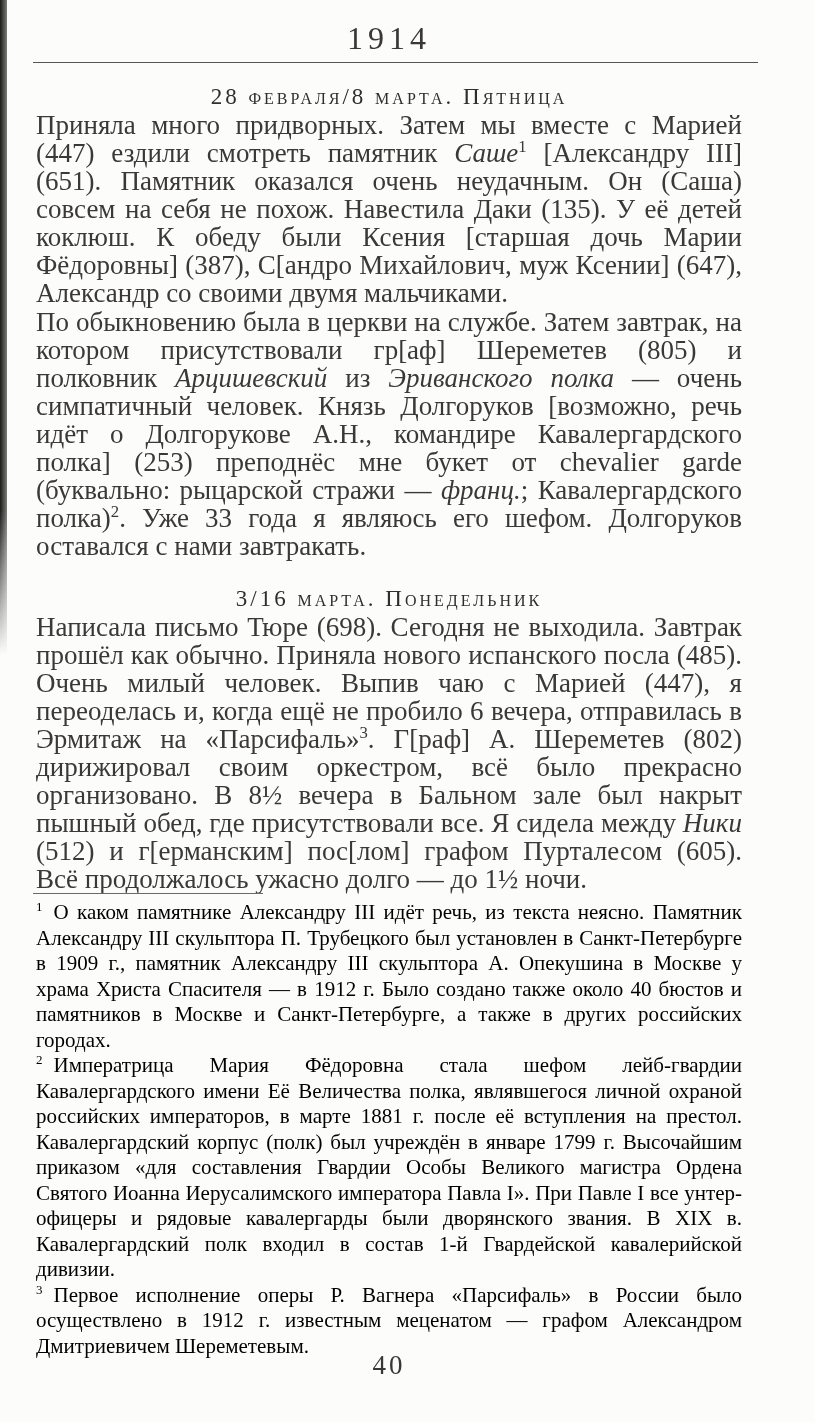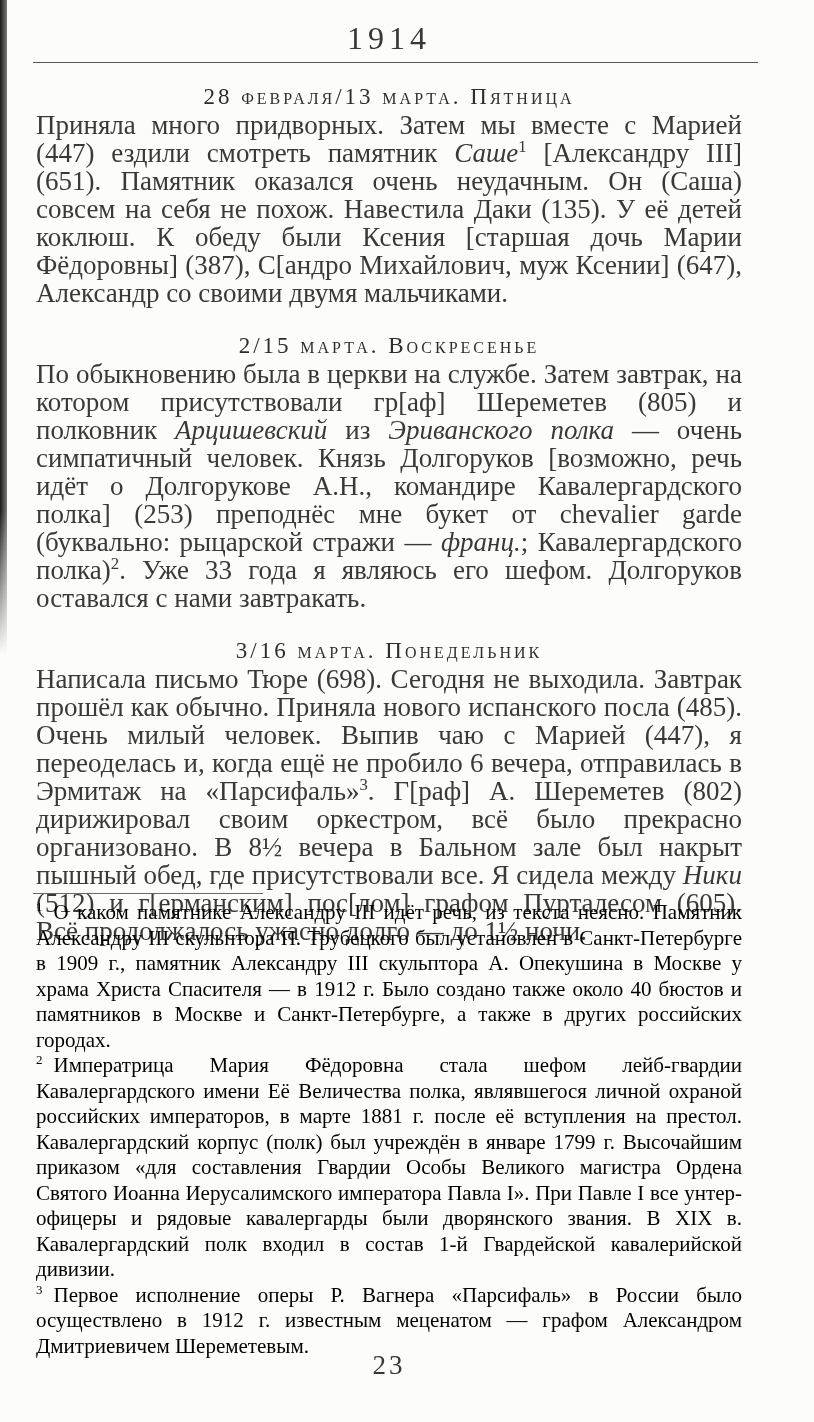--- a/index.html
+++ b/index.html
@@ -109,36 +109,35 @@
 <body>
 
 <div class="page">
   <div class="edge-shadow"></div>
 
   <div class="content">
     <div class="year-header">1914</div>
     <hr class="head-rule">
 
     <div class="entry first">
-      <h2 class="entry-heading">28 февраля/13 марта. Пятница</h2>
+      <h2 class="entry-heading">28 февраля/8 марта. Пятница</h2>
       <p class="entry-body"><span>Приняла много придворных. Затем мы вместе с Марией (447) ездили смотреть памятник </span><em>Саше</em><sup>1</sup><span> [Александру III] (651). Памятник оказался очень неудачным. Он (Саша) совсем на себя не похож. Навестила Даки (135). У её детей коклюш. К обеду были Ксения [старшая дочь Марии Фёдоровны] (387), С[андро Михайлович, муж Ксении] (647), Александр со своими двумя мальчиками.</span></p>
     </div>
 
     <div class="entry">
-      <h2 class="entry-heading">2/15 марта. Воскресенье</h2>
       <p class="entry-body"><span>По обыкновению была в церкви на службе. Затем завтрак, на котором присутствовали гр[аф] Шереметев (805) и полковник </span><em>Арцишевский</em><span> из </span><em>Эриванского полка</em><span> — очень симпатичный человек. Князь Долгоруков [возможно, речь идёт о Долгорукове А.Н., командире Кавалергардского полка] (253) преподнёс мне букет от chevalier garde (буквально: рыцарской стражи — </span><em>франц.</em><span>; Кавалергардского полка)</span><sup>2</sup><span>. Уже 33 года я являюсь его шефом. Долгоруков оставался с нами завтракать.</span></p>
     </div>
 
     <div class="entry">
       <h2 class="entry-heading">3/16 марта. Понедельник</h2>
       <p class="entry-body"><span>Написала письмо Тюре (698). Сегодня не выходила. Завтрак прошёл как обычно. Приняла нового испанского посла (485). Очень милый человек. Выпив чаю с Марией (447), я переоделась и, когда ещё не пробило 6 вечера, отправилась в Эрмитаж на «Парсифаль»</span><sup>3</sup><span>. Г[раф] А. Шереметев (802) дирижировал своим оркестром, всё было прекрасно организовано. В 8½ вечера в Бальном зале был накрыт пышный обед, где присутствовали все. Я сидела между </span><em>Ники</em><span> (512) и г[ерманским] пос[лом] графом Пурталесом (605). Всё продолжалось ужасно долго — до 1½ ночи.</span></p>
     </div>
   </div>
 
   <div class="footnotes-block">
     <hr class="fn-rule">
     <p class="footnote"><sup class="fn-marker">1</sup><span>О каком памятнике Александру III идёт речь, из текста неясно. Памятник Александру III скульптора П. Трубецкого был установлен в Санкт-Петербурге в 1909 г., памятник Александру III скульптора А. Опекушина в Москве у храма Христа Спасителя — в 1912 г. Было создано также около 40 бюстов и памятников в Москве и Санкт-Петербурге, а также в других российских городах.</span></p>
     <p class="footnote"><sup class="fn-marker">2</sup><span>Императрица Мария Фёдоровна стала шефом лейб-гвардии Кавалергардского имени Её Величества полка, являвшегося личной охраной российских императоров, в марте 1881 г. после её вступления на престол. Кавалергардский корпус (полк) был учреждён в январе 1799 г. Высочайшим приказом «для составления Гвардии Особы Великого магистра Ордена Святого Иоанна Иерусалимского императора Павла I». При Павле I все унтер-офицеры и рядовые кавалергарды были дворянского звания. В XIX в. Кавалергардский полк входил в состав 1-й Гвардейской кавалерийской дивизии.</span></p>
     <p class="footnote"><sup class="fn-marker">3</sup><span>Первое исполнение оперы Р. Вагнера «Парсифаль» в России было осуществлено в 1912 г. известным меценатом — графом Александром Дмитриевичем Шереметевым.</span></p>
   </div>
 
-  <div class="page-number">23</div>
+  <div class="page-number">40</div>
 </div>
 
 </body></html>

